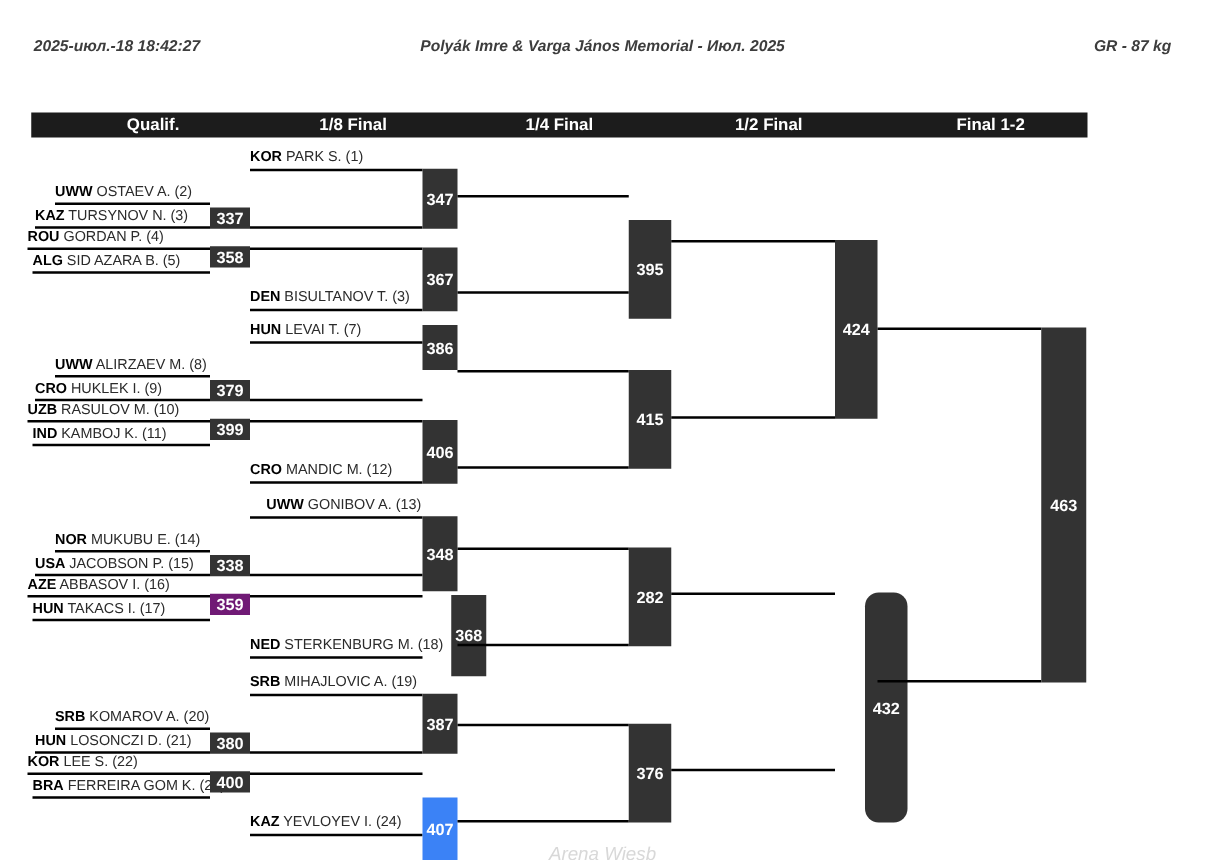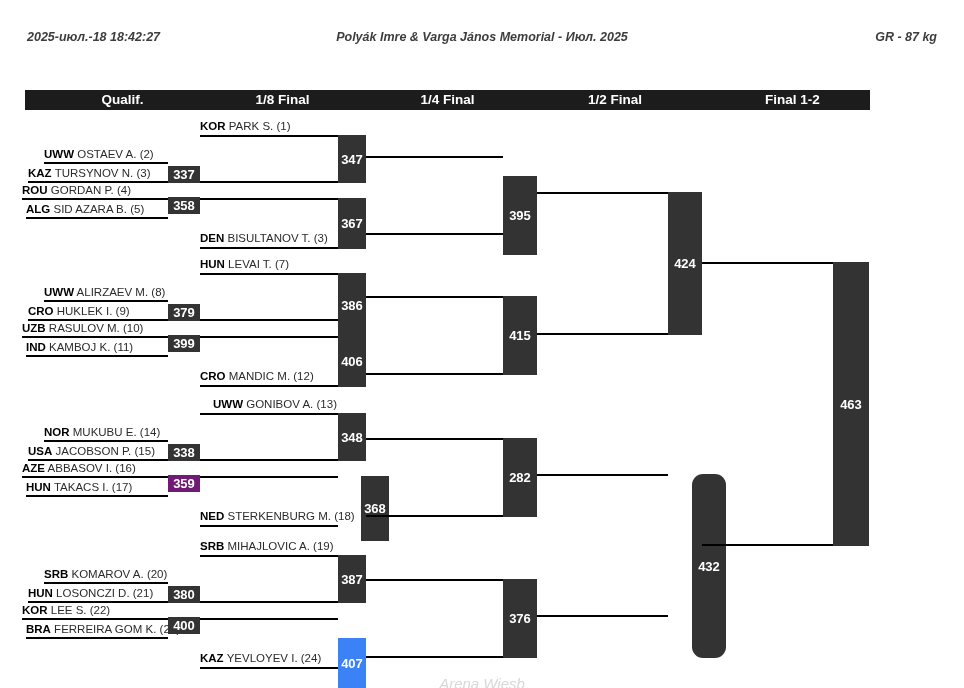--- a/index.html
+++ b/index.html
@@ -114,39 +114,39 @@
     <div class="hl" style="left: 200px; top: 247px; width: 138px;"></div>
     <div class="chip" style="left: 338px; top: 198px; width: 28px; height: 51px; background: rgb(51, 51, 51);">367</div>
     <div class="ath" style="top: 258px; left: 200px;"><span class="cc">HUN</span><span class="nm"> LEVAI T. (7)</span></div>
     <div class="hl" style="left: 200px; top: 273px; width: 138px;"></div>
     <div class="ath" style="top: 286px; left: 44px;"><span class="cc">UWW</span><span class="nm"> ALIRZAEV M. (8)</span></div>
     <div class="hl" style="left: 44px; top: 300px; width: 124px;"></div>
     <div class="ath" style="top: 305px; left: 28px;"><span class="cc">CRO</span><span class="nm"> HUKLEK I. (9)</span></div>
     <div class="hl" style="left: 28px; top: 319px; width: 140px;"></div>
     <div class="chip" style="left: 168px; top: 304px; width: 32px; height: 17px; background: rgb(51, 51, 51);">379</div>
     <div class="hl" style="left: 200px; top: 319px; width: 138px;"></div>
-    <div class="chip" style="left: 338px; top: 273px; width: 28px; height: 64px; background: rgb(51, 51, 51);">386</div>
+    <div class="chip" style="left: 338px; top: 260px; width: 28px; height: 36px; background: rgb(51, 51, 51);">386</div>
     <div class="ath" style="top: 322px; left: 22px;"><span class="cc">UZB</span><span class="nm"> RASULOV M. (10)</span></div>
     <div class="hl" style="left: 22px; top: 336px; width: 146px;"></div>
     <div class="ath" style="top: 341px; left: 26px;"><span class="cc">IND</span><span class="nm"> KAMBOJ K. (11)</span></div>
     <div class="hl" style="left: 26px; top: 355px; width: 142px;"></div>
     <div class="chip" style="left: 168px; top: 335px; width: 32px; height: 17px; background: rgb(51, 51, 51);">399</div>
     <div class="hl" style="left: 200px; top: 336px; width: 138px;"></div>
     <div class="ath" style="top: 370px; left: 200px;"><span class="cc">CRO</span><span class="nm"> MANDIC M. (12)</span></div>
     <div class="hl" style="left: 200px; top: 385px; width: 138px;"></div>
     <div class="chip" style="left: 338px; top: 336px; width: 28px; height: 51px; background: rgb(51, 51, 51);">406</div>
     <div class="ath" style="top: 398px; left: 200px; margin-left: 13px;"><span class="cc">UWW</span><span class="nm"> GONIBOV A. (13)</span></div>
     <div class="hl" style="left: 200px; top: 413px; width: 138px;"></div>
     <div class="ath" style="top: 426px; left: 44px;"><span class="cc">NOR</span><span class="nm"> MUKUBU E. (14)</span></div>
     <div class="hl" style="left: 44px; top: 440px; width: 124px;"></div>
     <div class="ath" style="top: 445px; left: 28px;"><span class="cc">USA</span><span class="nm"> JACOBSON P. (15)</span></div>
     <div class="hl" style="left: 28px; top: 459px; width: 140px;"></div>
     <div class="chip" style="left: 168px; top: 444px; width: 32px; height: 17px; background: rgb(51, 51, 51);">338</div>
     <div class="hl" style="left: 200px; top: 459px; width: 138px;"></div>
-    <div class="chip" style="left: 338px; top: 413px; width: 28px; height: 48px; background: rgb(51, 51, 51);">348</div>
+    <div class="chip" style="left: 338px; top: 413px; width: 28px; height: 60px; background: rgb(51, 51, 51);">348</div>
     <div class="ath" style="top: 462px; left: 22px;"><span class="cc">AZE</span><span class="nm"> ABBASOV I. (16)</span></div>
     <div class="hl" style="left: 22px; top: 476px; width: 146px;"></div>
     <div class="ath" style="top: 481px; left: 26px;"><span class="cc">HUN</span><span class="nm"> TAKACS I. (17)</span></div>
     <div class="hl" style="left: 26px; top: 495px; width: 142px;"></div>
     <div class="chip" style="left: 168px; top: 475px; width: 32px; height: 17px; background: #701a75;">359</div>
     <div class="hl" style="left: 200px; top: 476px; width: 138px;"></div>
     <div class="ath" style="top: 510px; left: 200px;"><span class="cc">NED</span><span class="nm"> STERKENBURG M. (18)</span></div>
     <div class="hl" style="left: 200px; top: 525px; width: 138px;"></div>
     <div class="chip" style="left: 338px; top: 476px; width: 28px; height: 65px; background: rgb(51, 51, 51); margin-left: 23px;">368</div>
     <div class="ath" style="top: 540px; left: 200px;"><span class="cc">SRB</span><span class="nm"> MIHAJLOVIC A. (19)</span></div>

